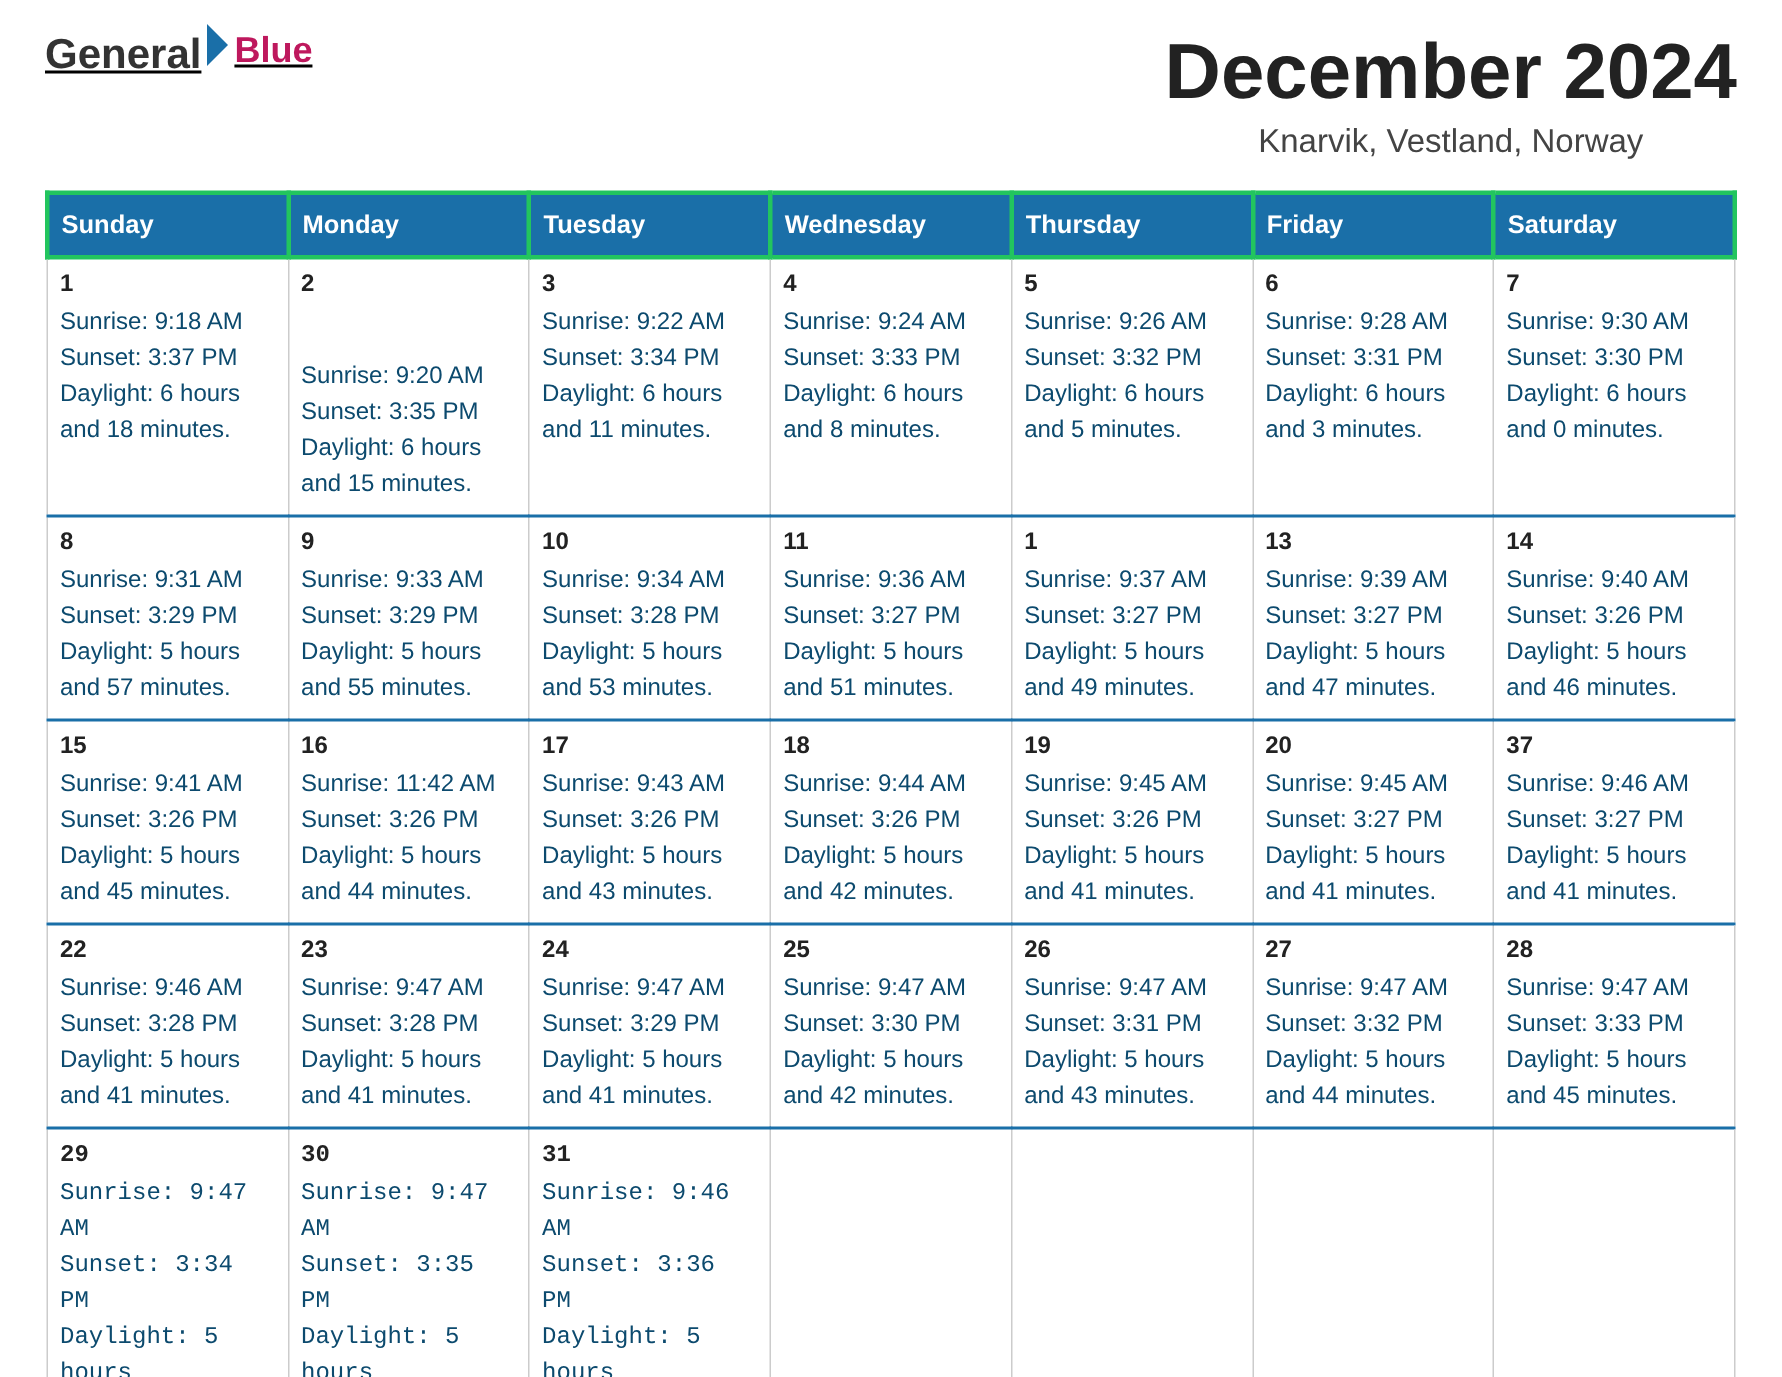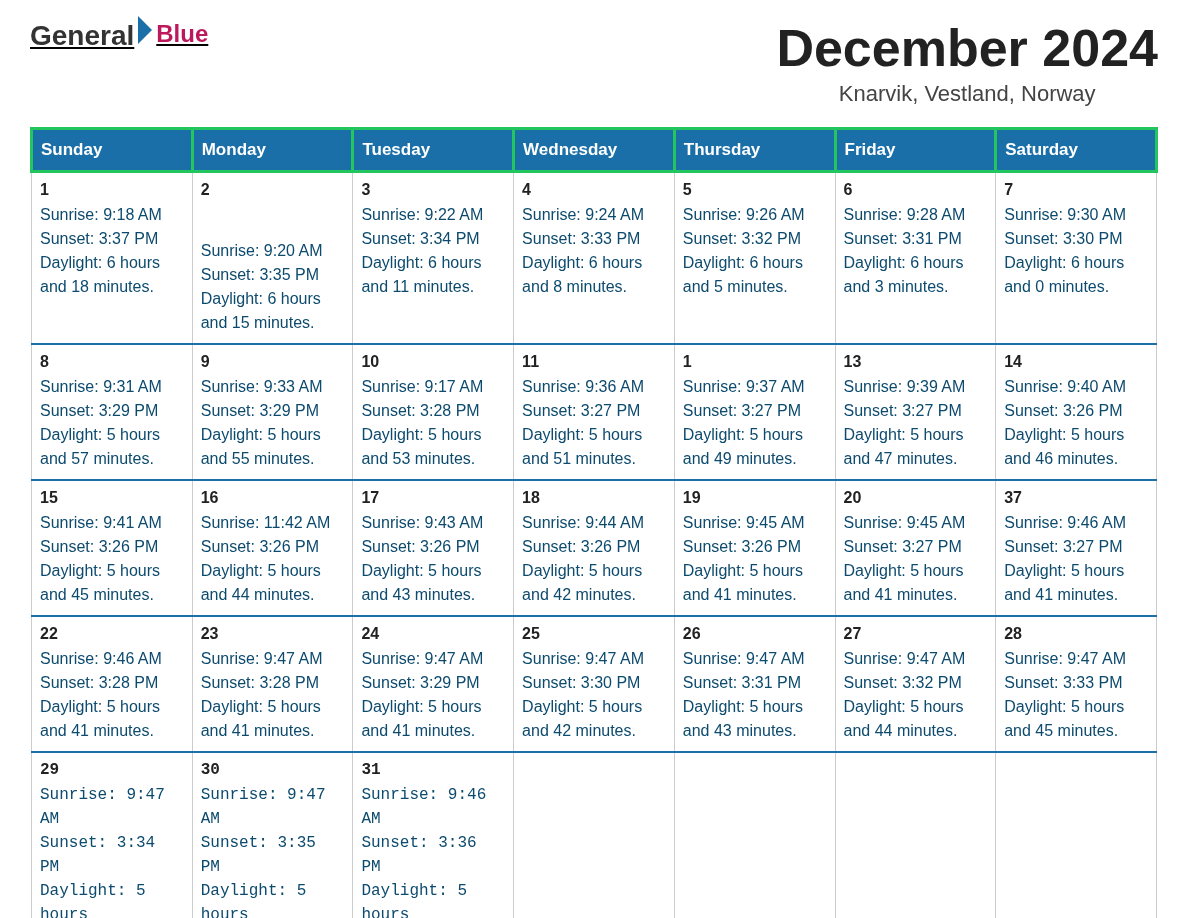--- a/index.html
+++ b/index.html
@@ -195,21 +195,21 @@
         </td>
         <td>
           <span class="day-num">9</span>
           <div class="day-info" style="white-space: pre-line;">Sunrise: 9:33 AM
 Sunset: 3:29 PM
 Daylight: 5 hours
 and 55 minutes.</div>
         </td>
         <td>
           <span class="day-num">10</span>
-          <div class="day-info" style="white-space: pre-line;">Sunrise: 9:17 AM
+          <div class="day-info" style="white-space: pre-line;">Sunrise: 9:34 AM
 Sunset: 3:28 PM
 Daylight: 5 hours
 and 53 minutes.</div>
         </td>
         <td>
           <span class="day-num">11</span>
           <div class="day-info" style="white-space: pre-line;">Sunrise: 9:36 AM
 Sunset: 3:27 PM
 Daylight: 5 hours
 and 51 minutes.</div>

